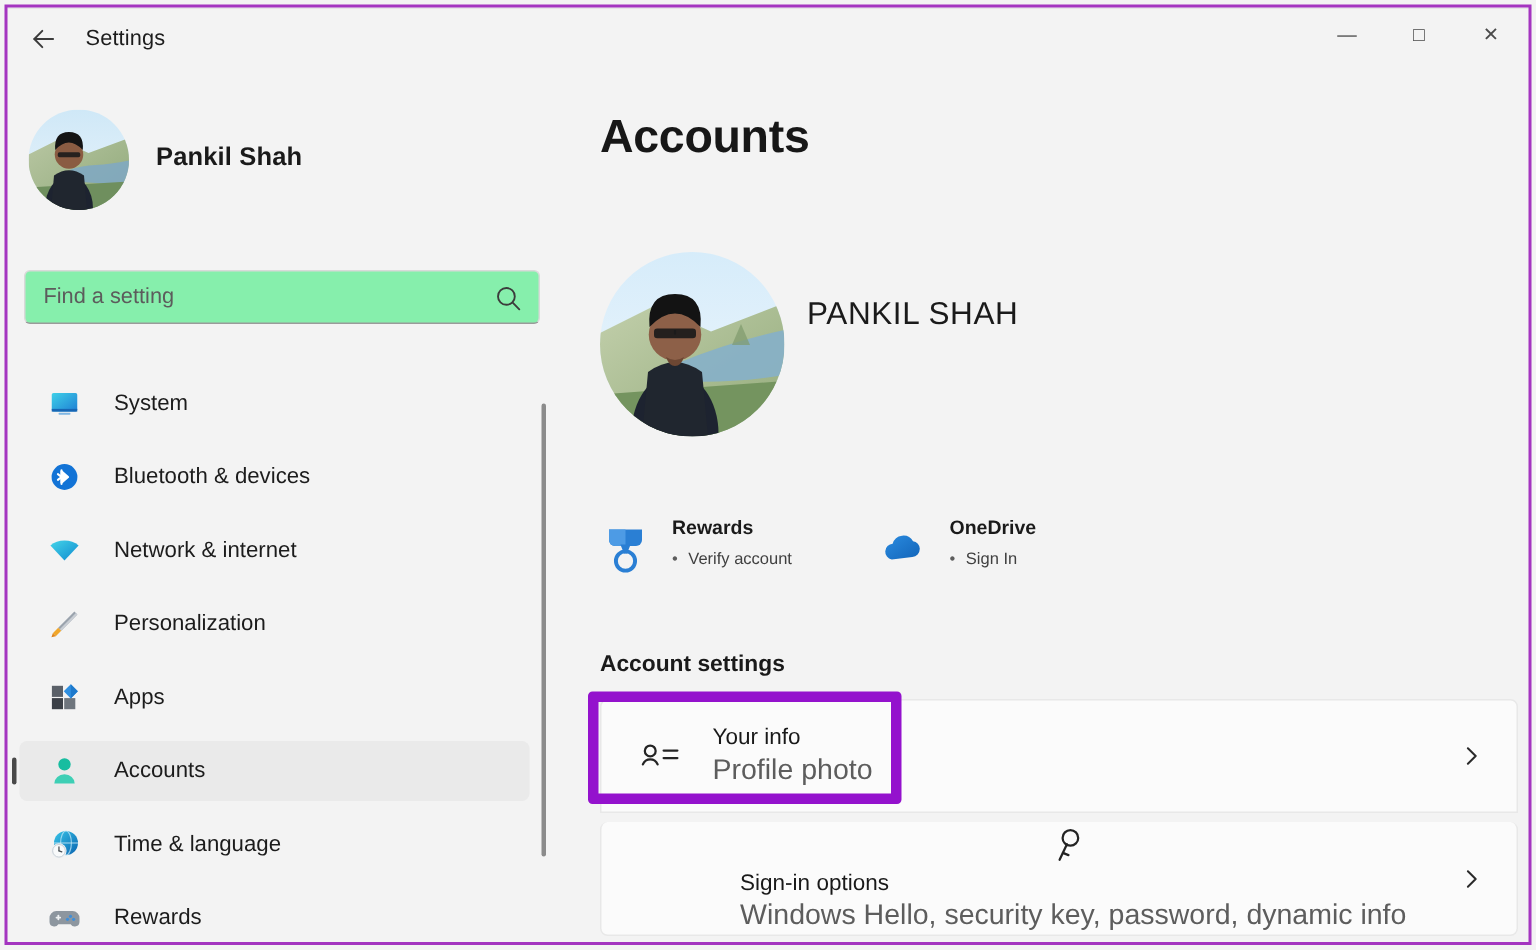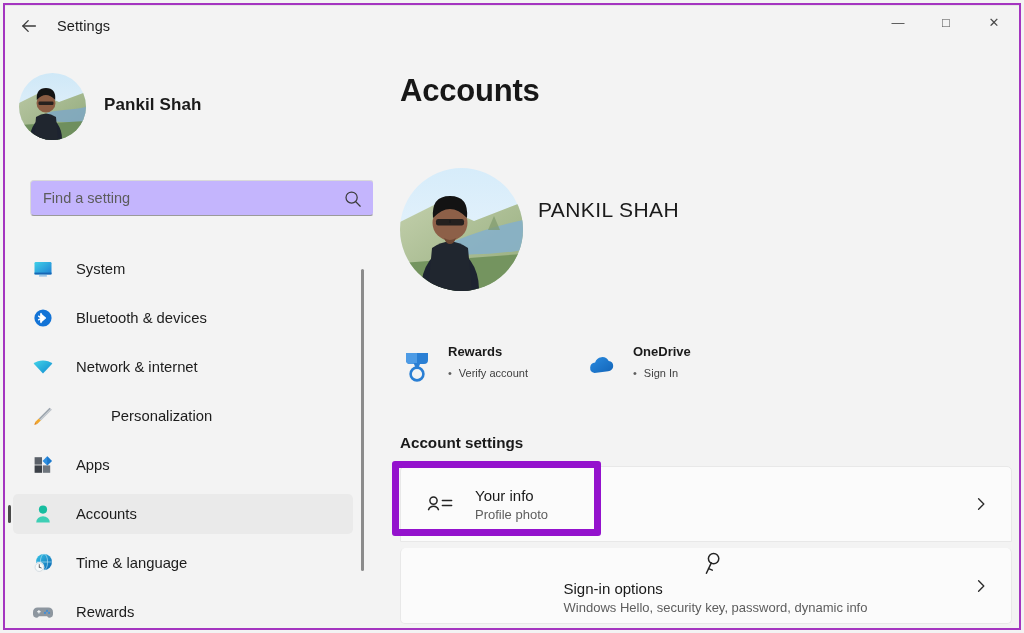--- a/index.html
+++ b/index.html
@@ -76,25 +76,24 @@
   .photo-bg { position: absolute; inset: 0; }
   #profile-name {
     position: absolute; left: 85px; top: 22px;
     font-size: 17px; font-weight: 700; color: #1a1a1a;
     letter-spacing: .1px;
   }
 
   #search-box {
     position: absolute; left: 11px; top: 134px;
     width: 344px; height: 36px;
-    background: #c4b5fd;
+    background: #86efac;
     border: 1px solid #d9d9d9;
     border-bottom: 1.6px solid #9a9a9a;
     border-radius: 4px;
-    margin-left: 14px;
   }
   #search-input-label {
     position: absolute; left: 12px; top: 9px;
     font-size: 14.5px; color: #5c5c5c;
   }
   #search-icon {
     position: absolute; right: 10px; top: 8px;
     width: 20px; height: 20px;
   }
 
@@ -198,21 +197,21 @@
   }
   .card-row.first { border-radius: 5px 5px 0 0; }
   .card-row.last  { border-radius: 0 0 5px 5px; border-top: none; margin-top: 6px; border-radius: 5px; flex-direction: column; }
   .card-icon {
     position: relative;
     width: 32px; height: 32px;
     margin-left: 23px; flex: 0 0 32px;
   }
   .card-text { margin-left: 19px; }
   .card-title { font-size: 15px; color: #191919; }
-  .card-sub { font-size: 13px; color: #5d5d5d; margin-top: 3px; }
+  .card-sub { font-size: 19px; color: #5d5d5d; margin-top: 3px; }
   .card-chevron {
     position: absolute; right: 22px; top: 50%;
     transform: translateY(-50%);
     width: 16px; height: 16px;
   }
 
   
   #annot-yourinfo {
     position: absolute;
     left: 392px; top: 461px;
@@ -325,21 +324,21 @@
                 <stop offset="0%" stop-color="#44d4e8"></stop>
                     <stop offset="100%" stop-color="#0f8ad0"></stop>
               </linearGradient>
                 </defs>
               <path d="M1.6 7.6 C6.4 3.3 15.6 3.3 20.4 7.6 L11 17.6 Z" fill="url(#gWifi)"></path>
             </svg>
           </span>
           <span class="nav-label">Network &amp; internet</span>
         </div>
 
-        <div class="nav-item" style="top:147px;gap:35px;">
+        <div class="nav-item" style="top:147px;">
           <span class="nav-icon">
             <svg width="22" height="22" viewBox="0 0 22 22">
               <path d="M17.6 2.7 L19.6 4.7 L8.8 15.5 L6.8 13.5 Z" fill="#9aa3ad"></path>
               <path d="M18.6 3.7 L19.6 4.7 L8.8 15.5 L7.8 14.5 Z" fill="#c9ced4"></path>
               <path d="M6.8 13.5 L8.8 15.5 L5.2 19.1 L3.2 17.1 Z" fill="#f0a62a"></path>
               <path d="M3.2 17.1 L5.2 19.1 L2.3 19.9 Z" fill="#e0841c"></path>
             </svg>
           </span>
           <span class="nav-label">Personalization</span>
         </div>

